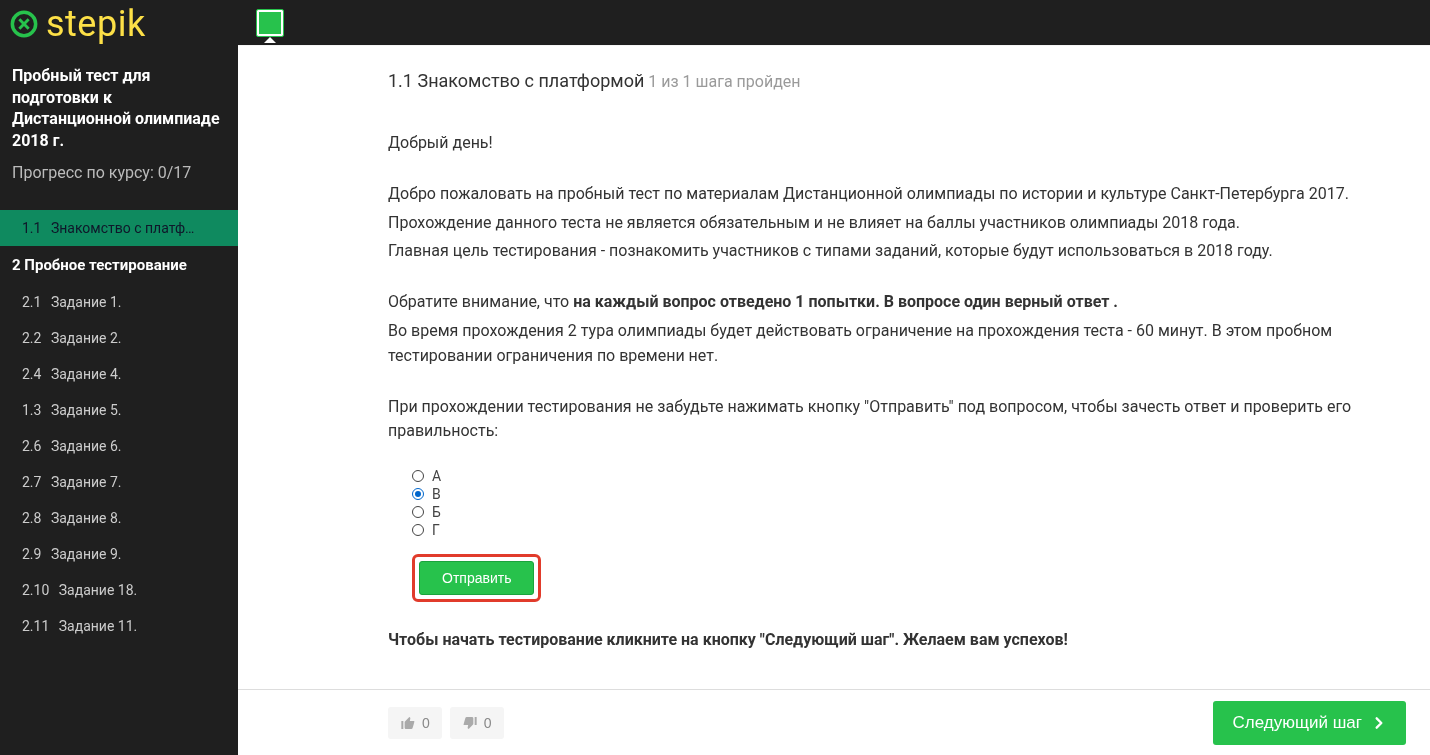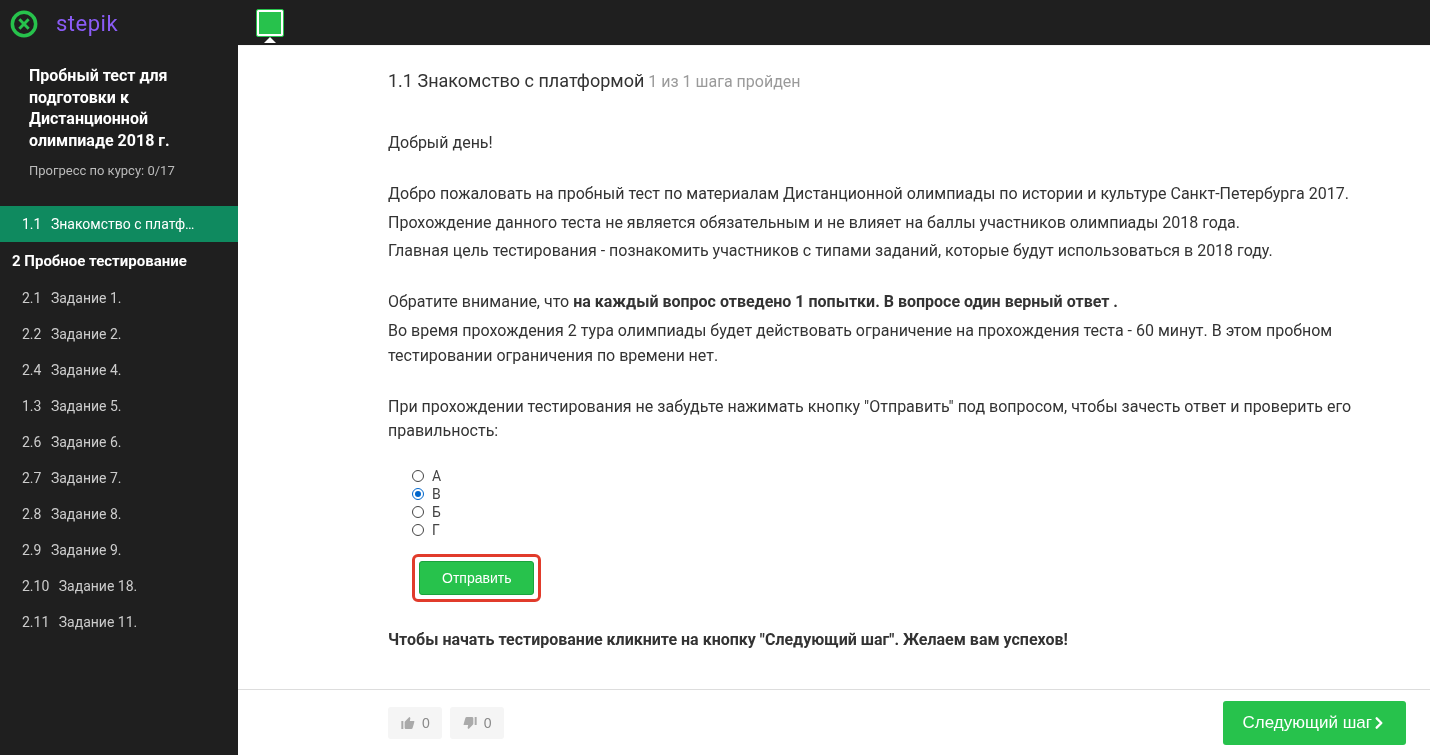--- a/index.html
+++ b/index.html
@@ -23,42 +23,42 @@
     flex-shrink:0;
   }
   .logo-row {
     display:flex;
     align-items:center;
     padding: 10px 12px 8px 10px;
     gap:8px;
     height:45px;
   }
   .logo-row svg { flex-shrink:0; }
-  .logo-text { font-size:22px; font-weight:400; color:#8b5cf6; letter-spacing:0.5px;margin-left:10px; }
-  .course-block { padding: 20px 12px 10px 29px; }
+  .logo-text { font-size:36px; font-weight:400; color:#fde047; letter-spacing:0.5px; }
+  .course-block { padding: 20px 12px 10px 4px; margin-left: 8px; }
   .course-title { font-size:16px; font-weight:700; color:#fff; line-height:1.35; }
-  .progress-line { margin-top:12px; font-size:13px; color:#bbb; }
+  .progress-line { margin-top:12px; font-size:16px; color:#bbb; }
   .nav { margin-top:18px; overflow-y:auto; }
   .section-hdr {
     padding: 10px 12px;
     font-size:15px; font-weight:700; color:#fff;
     white-space:nowrap; overflow:hidden; text-overflow:ellipsis;
     cursor:pointer;
   }
   .nav-item {
     padding: 10px 12px 10px 22px;
     font-size:14px; color:#ccc;
     white-space:nowrap; overflow:hidden; text-overflow:ellipsis;
     cursor:pointer;
     position:relative;
   }
   .nav-item .num { margin-right:6px; }
   .nav-item.active {
     background:#0f8a5f;
-    color:#ffffff;
+    color:#0f172a;
   }
   .nav-item.active::after {
     content:"";
     position:absolute; right:-9px; top:50%; transform:translateY(-50%);
     border-top:9px solid transparent;
     border-bottom:9px solid transparent;
     border-right:9px solid #f5f5f5;
   }
   
   .main { flex:1; display:flex; flex-direction:column; background:#f5f5f5; position:relative; }
@@ -152,21 +152,21 @@
   }
   .vote-btn svg { fill:#aaa; }
   .spacer { flex:1; }
   .next-btn {
     background:#27c24c;
     color:#fff;
     border:none;
     border-radius:3px;
     font-size:17px;
     padding:12px 20px;
-    display:flex; align-items:center; 
+    display:flex; align-items:center; gap:10px;
     cursor:pointer;
   }
   .next-btn svg { fill:#fff; }
 </style>
 </head>
 <body>
 
 <div class="app">
   <aside class="sidebar">
     <div class="logo-row">

